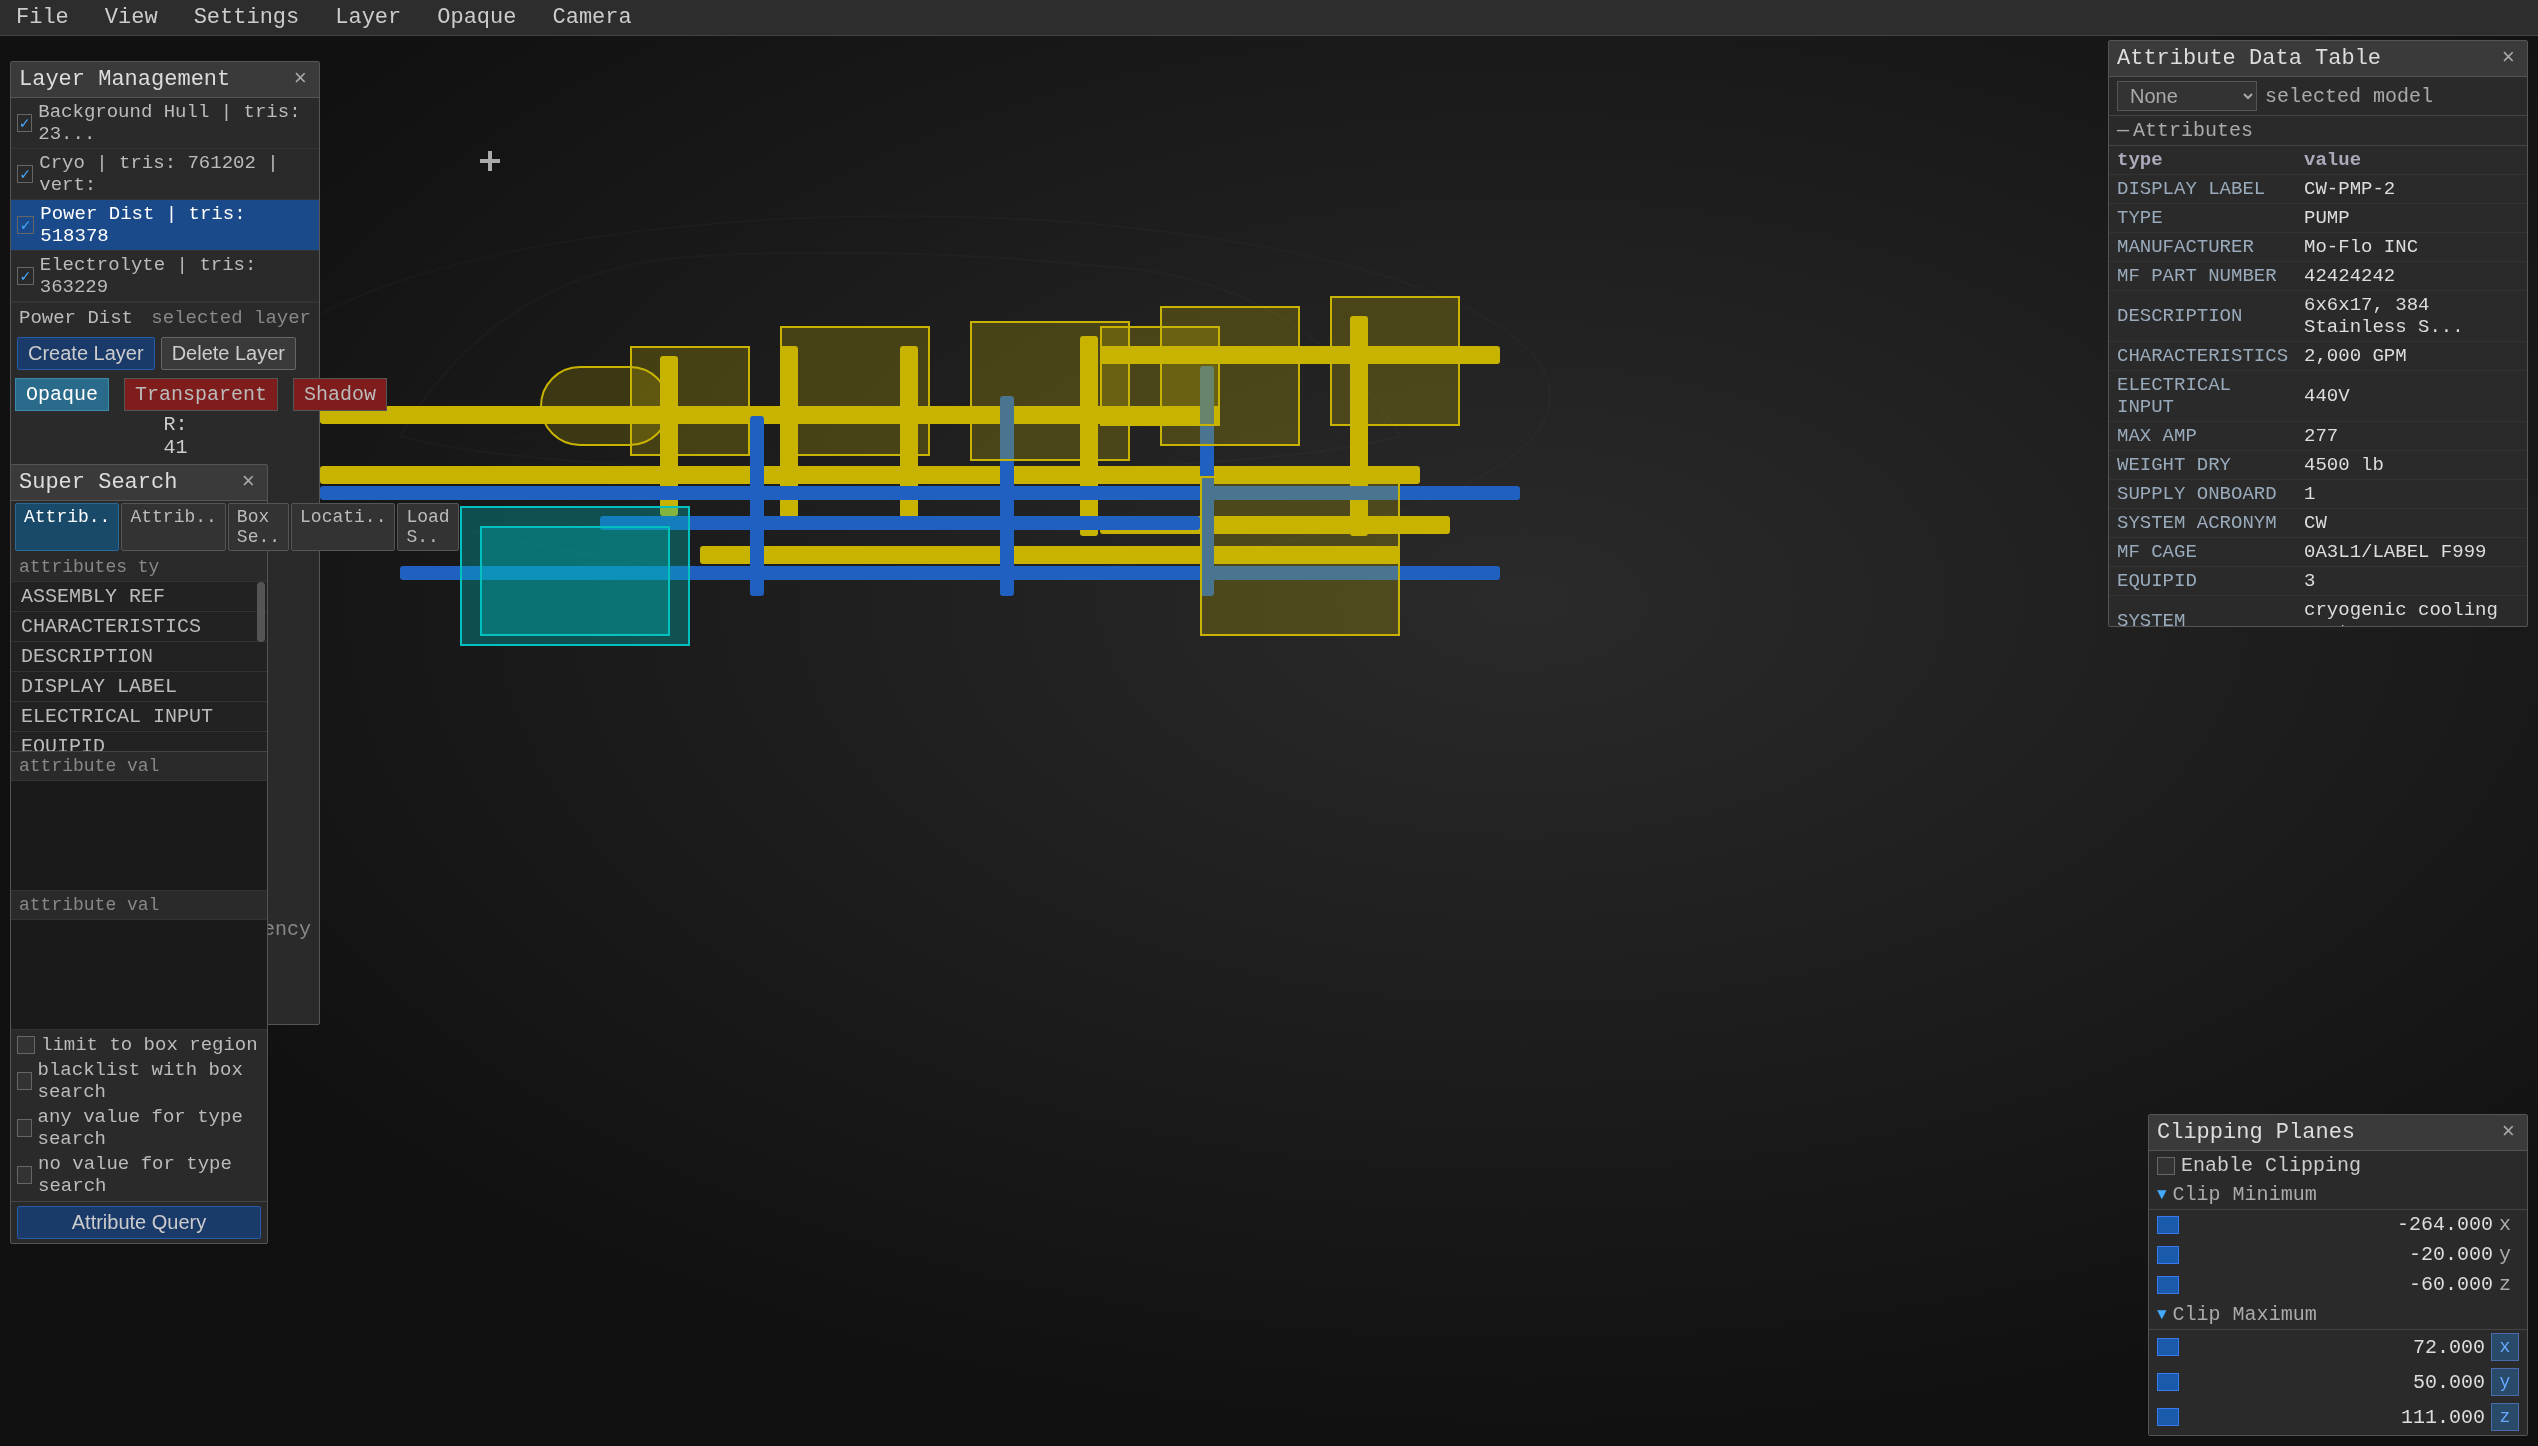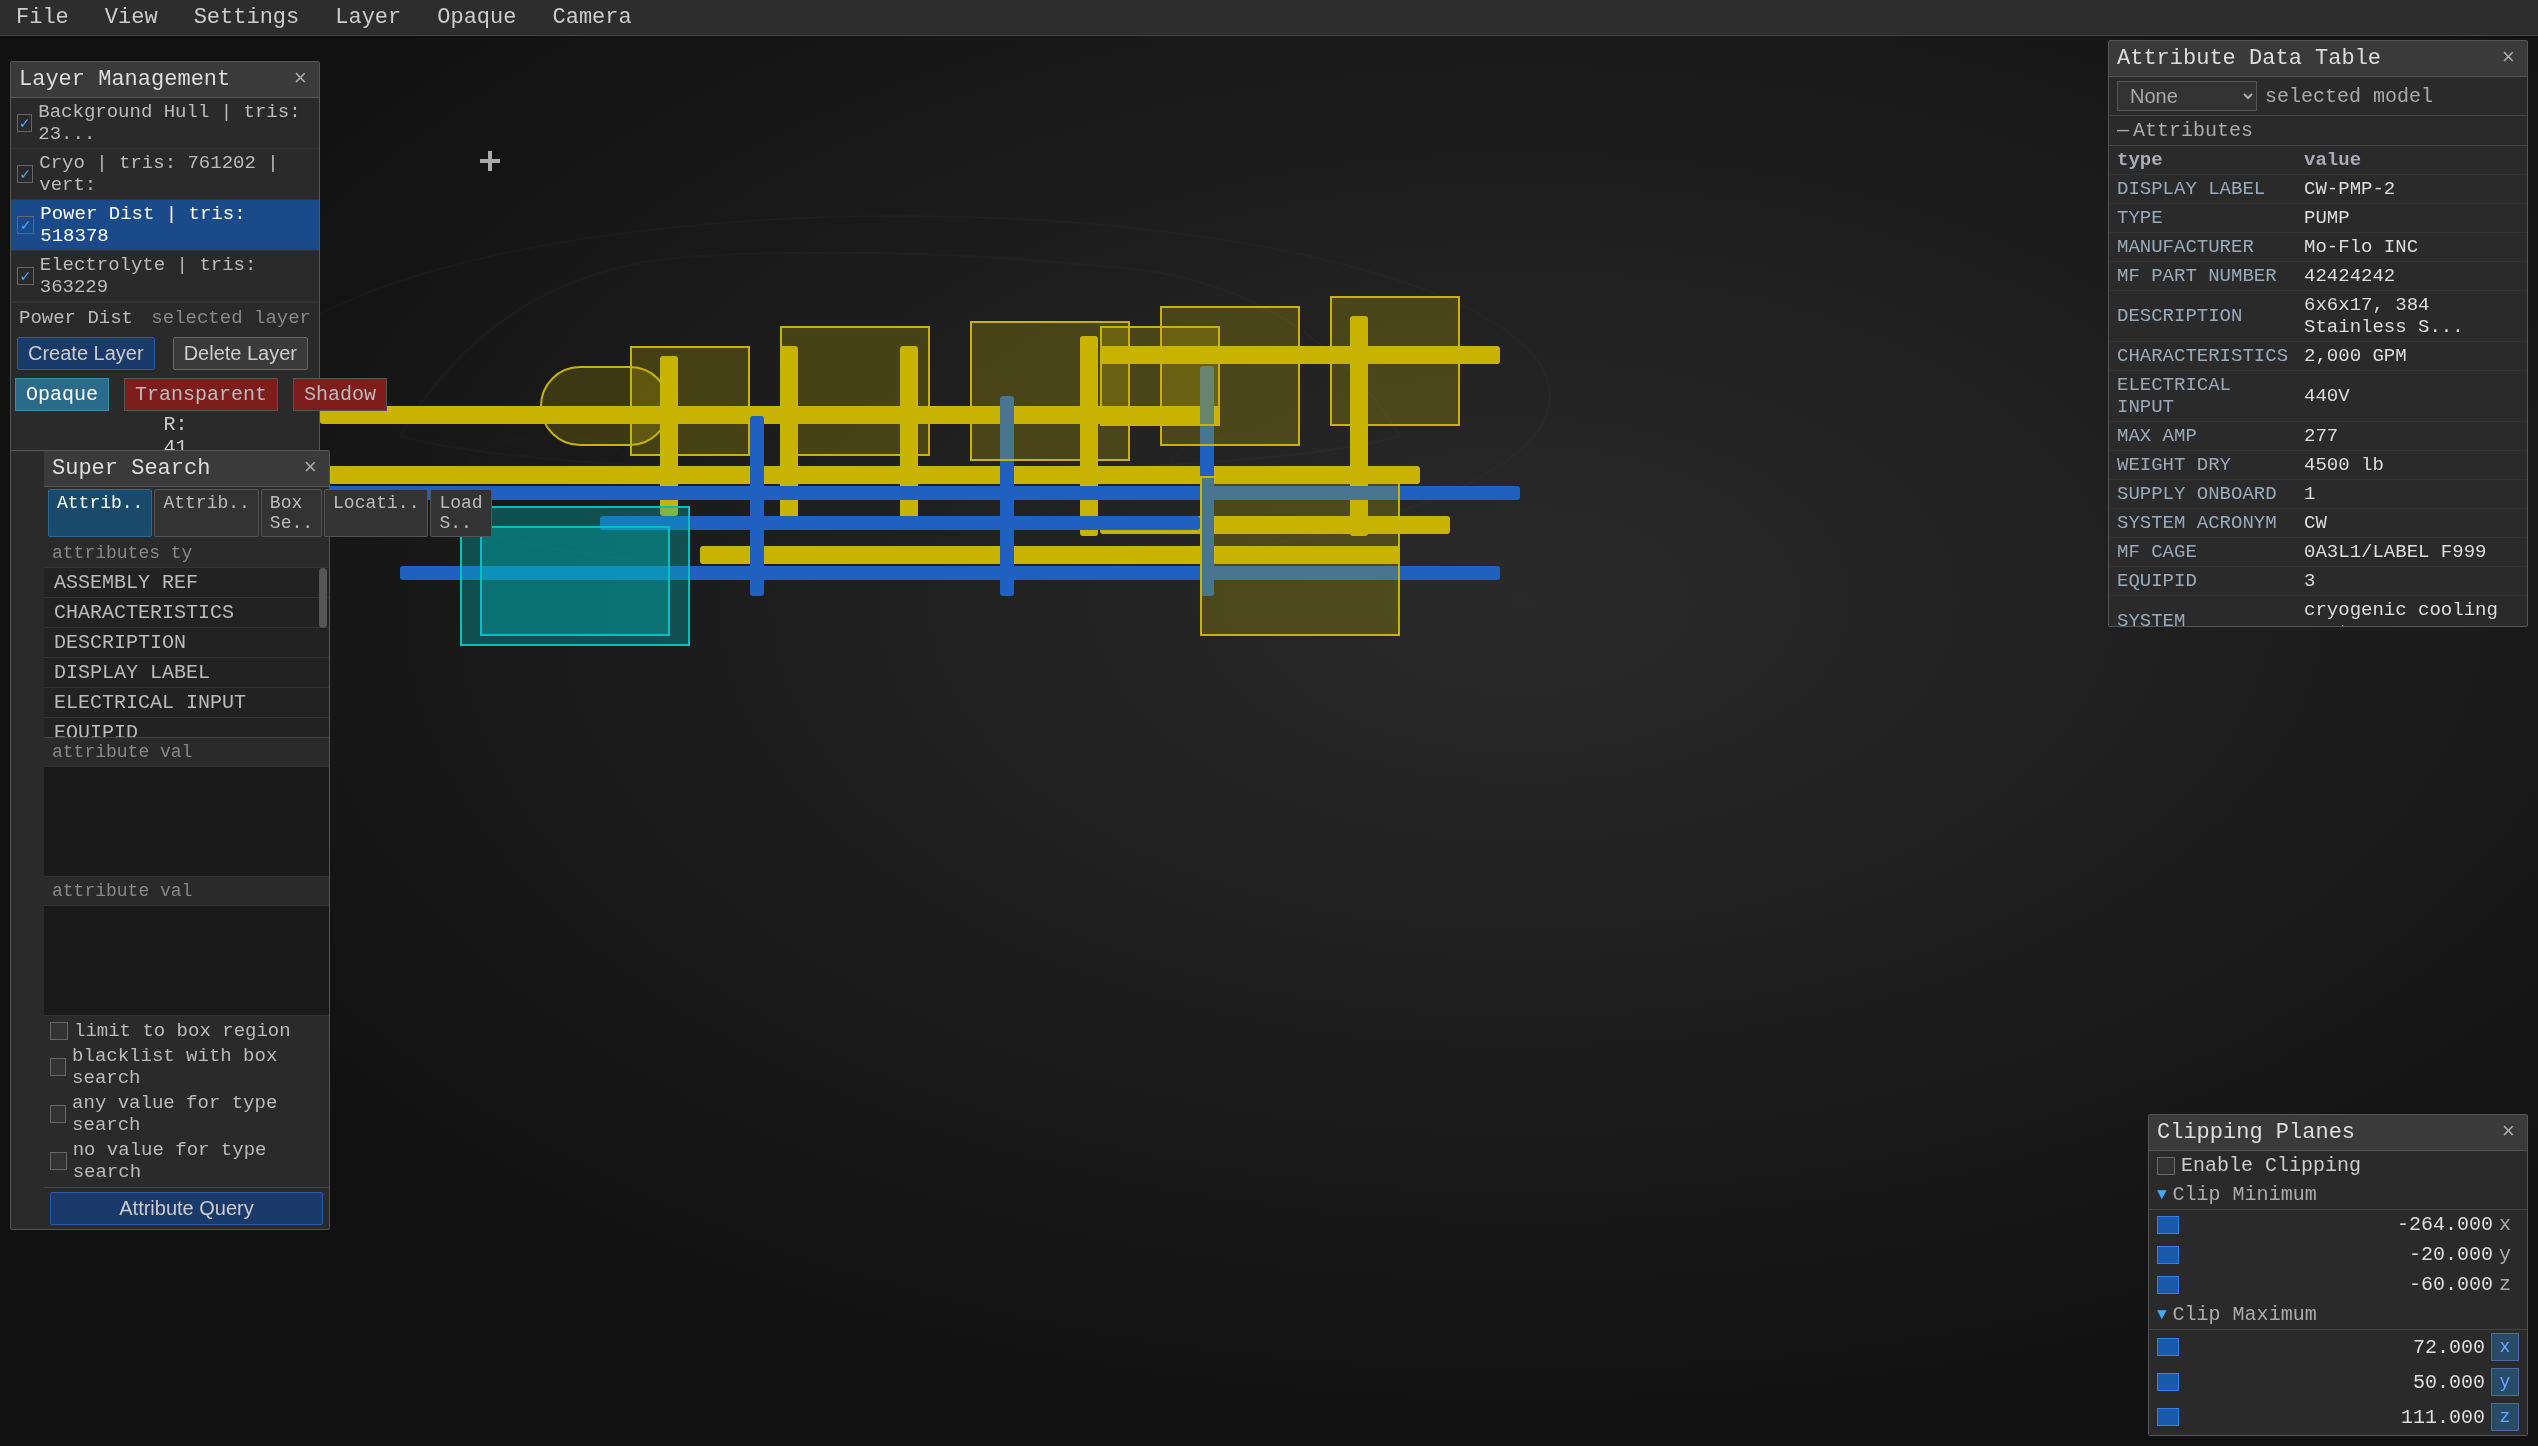--- a/index.html
+++ b/index.html
@@ -139,21 +139,21 @@
       margin-right: 6px;
       display: flex;
       align-items: center;
       justify-content: center;
       font-size: 16px;
       color: #4af;
     }
 
     .btn-row {
       display: flex;
-      gap: 18px;
+      gap: 6px;
       padding: 4px 6px;
     }
     .btn {
       background: #3a3a3a;
       border: 1px solid #666;
       color: #ccc;
       padding: 4px 10px;
       cursor: pointer;
       font-size: 20px;
       border-radius: 2px;
@@ -232,24 +232,23 @@
     .check-box {
       width: 18px;
       height: 18px;
       border: 1px solid #666;
       background: #333;
       display: inline-block;
     }
 
     
     #search-panel {
-      top: 450px;
+      top: 464px;
       left: 10px;
-      width: 320px;
-      padding-left: 33px;
+      width: 258px;
     }
 
     .search-tabs {
       display: flex;
       padding: 2px 4px;
       gap: 2px;
       background: #2a2a2a;
     }
     .search-tab {
       padding: 3px 8px;

